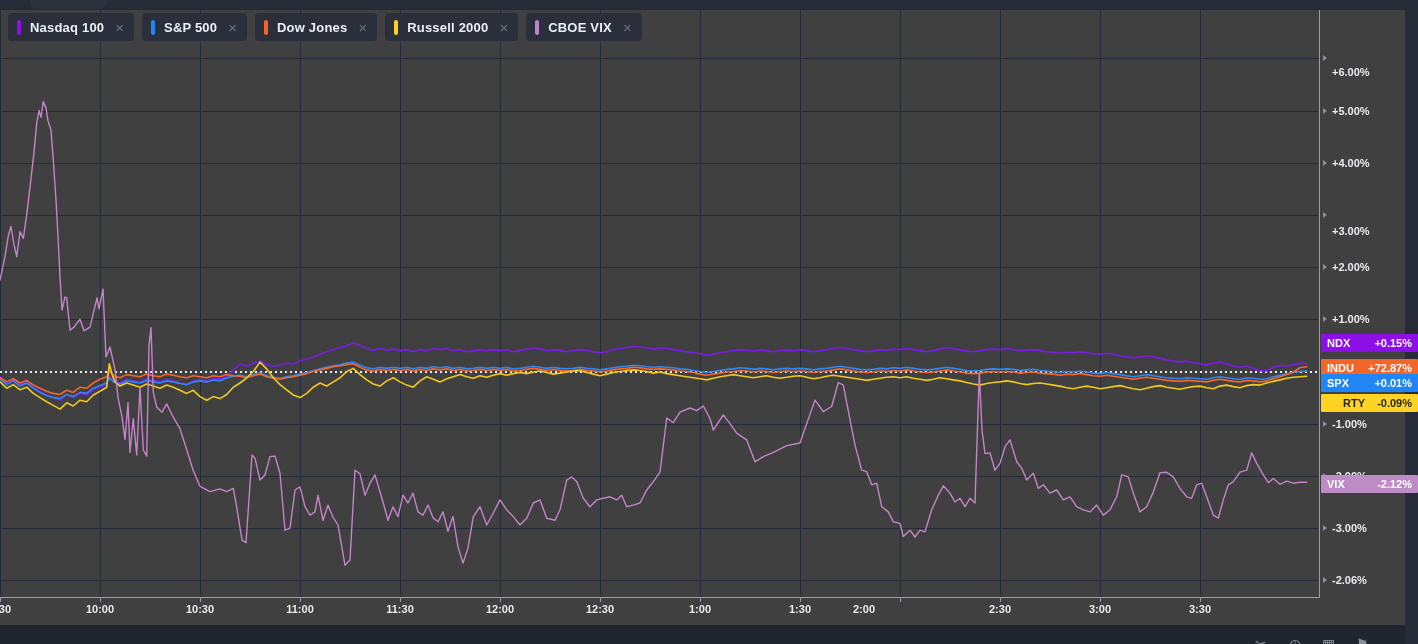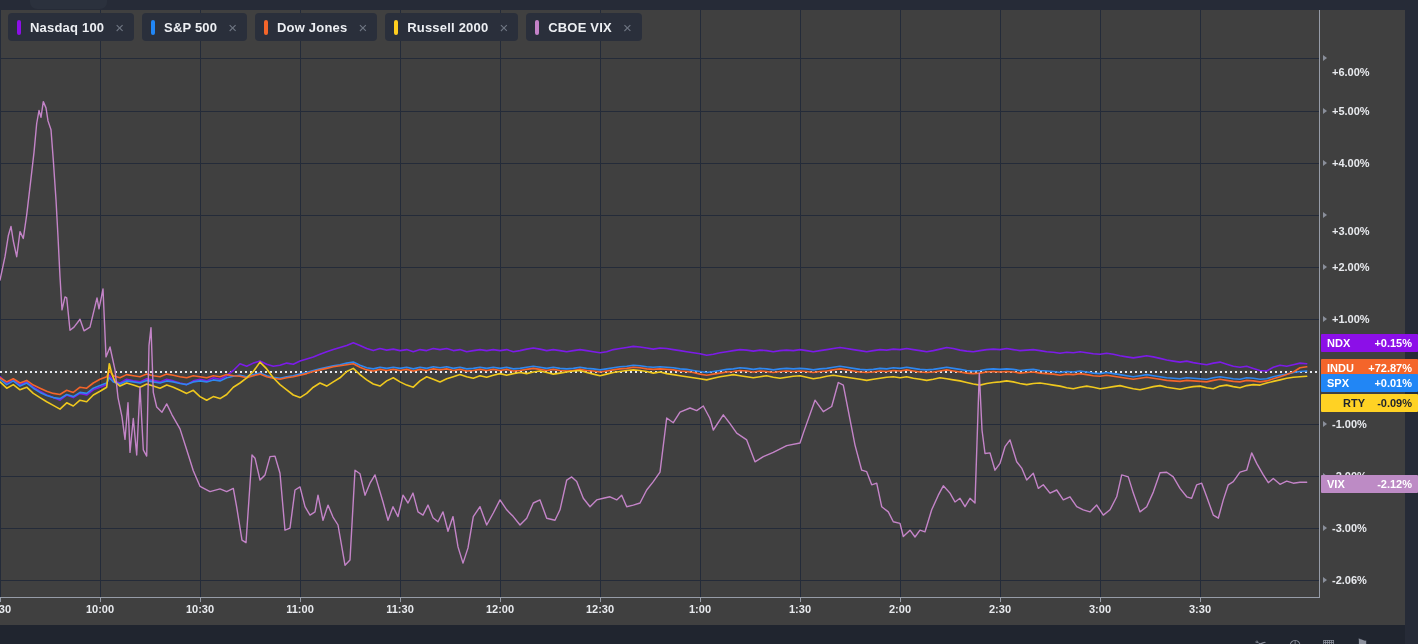--- a/index.html
+++ b/index.html
@@ -153,21 +153,21 @@
       <div class="tlab" style="left: 378px;">11:30</div>
       <div class="ttick" style="left: 500px;"></div>
       <div class="tlab" style="left: 478px;">12:00</div>
       <div class="ttick" style="left: 600px;"></div>
       <div class="tlab" style="left: 578px;">12:30</div>
       <div class="ttick" style="left: 700px;"></div>
       <div class="tlab" style="left: 678px;">1:00</div>
       <div class="ttick" style="left: 800px;"></div>
       <div class="tlab" style="left: 778px;">1:30</div>
       <div class="ttick" style="left: 900px;"></div>
-      <div class="tlab" style="left: 878px;">2:00</div>
+      <div class="tlab" style="left: 842px;">2:00</div>
       <div class="ttick" style="left: 1000px;"></div>
       <div class="tlab" style="left: 978px;">2:30</div>
       <div class="ttick" style="left: 1100px;"></div>
       <div class="tlab" style="left: 1078px;">3:00</div>
       <div class="ttick" style="left: 1200px;"></div>
       <div class="tlab" style="left: 1178px;">3:30</div>
     </div>
 
   <div class="zerolab"></div>
   <div id="price-labels">

